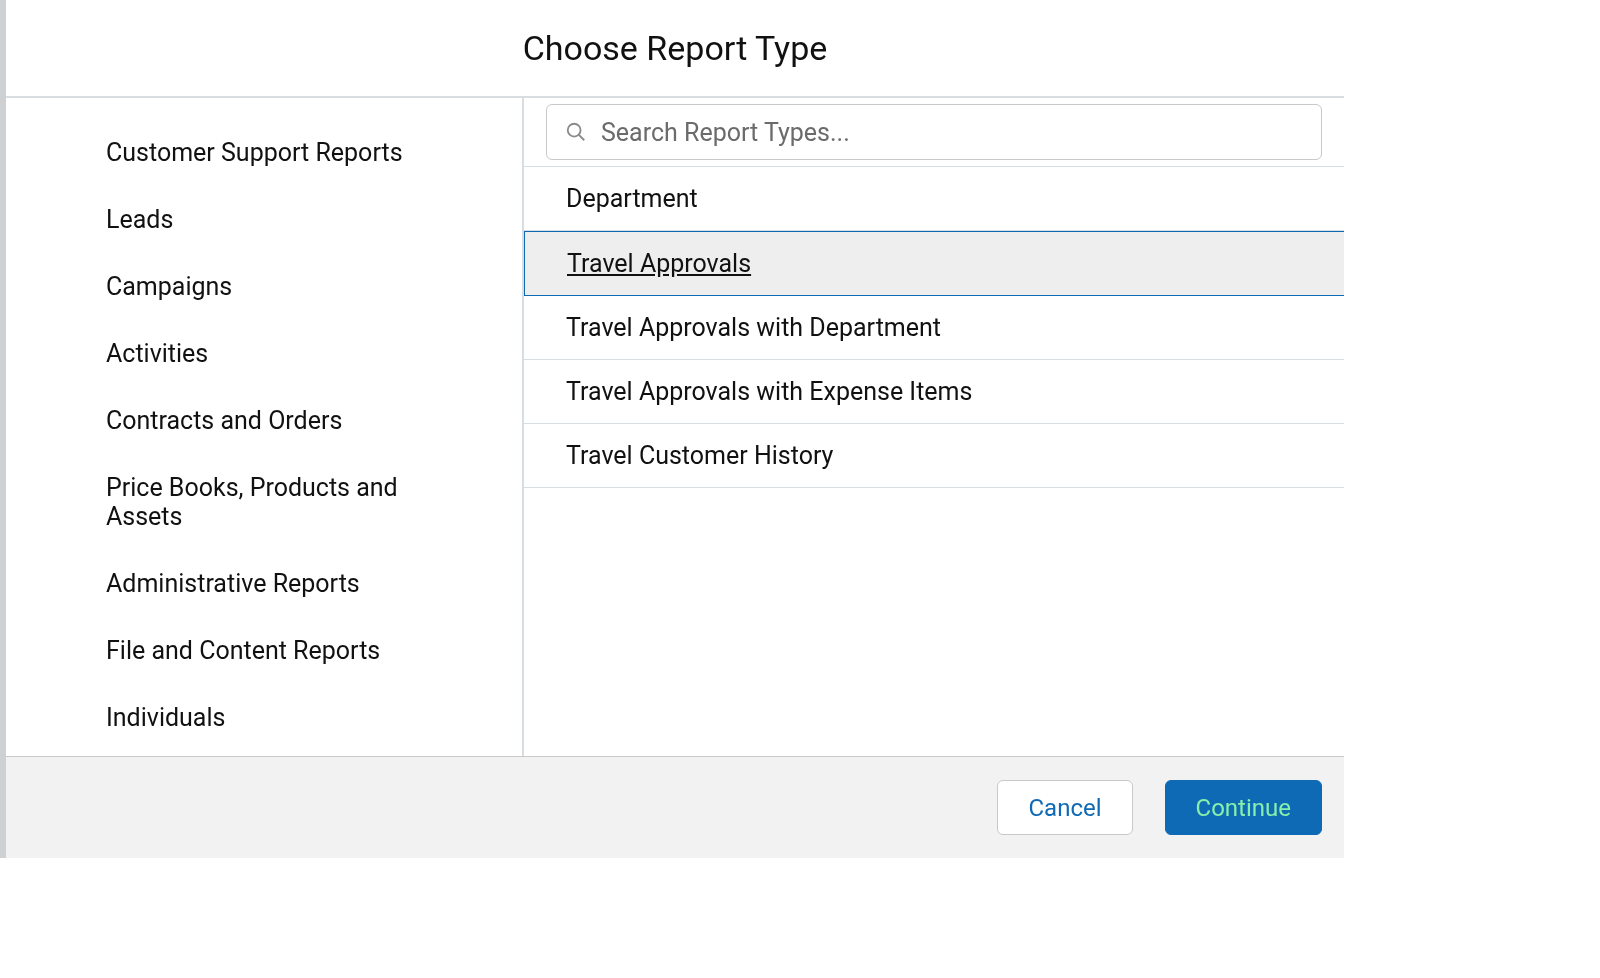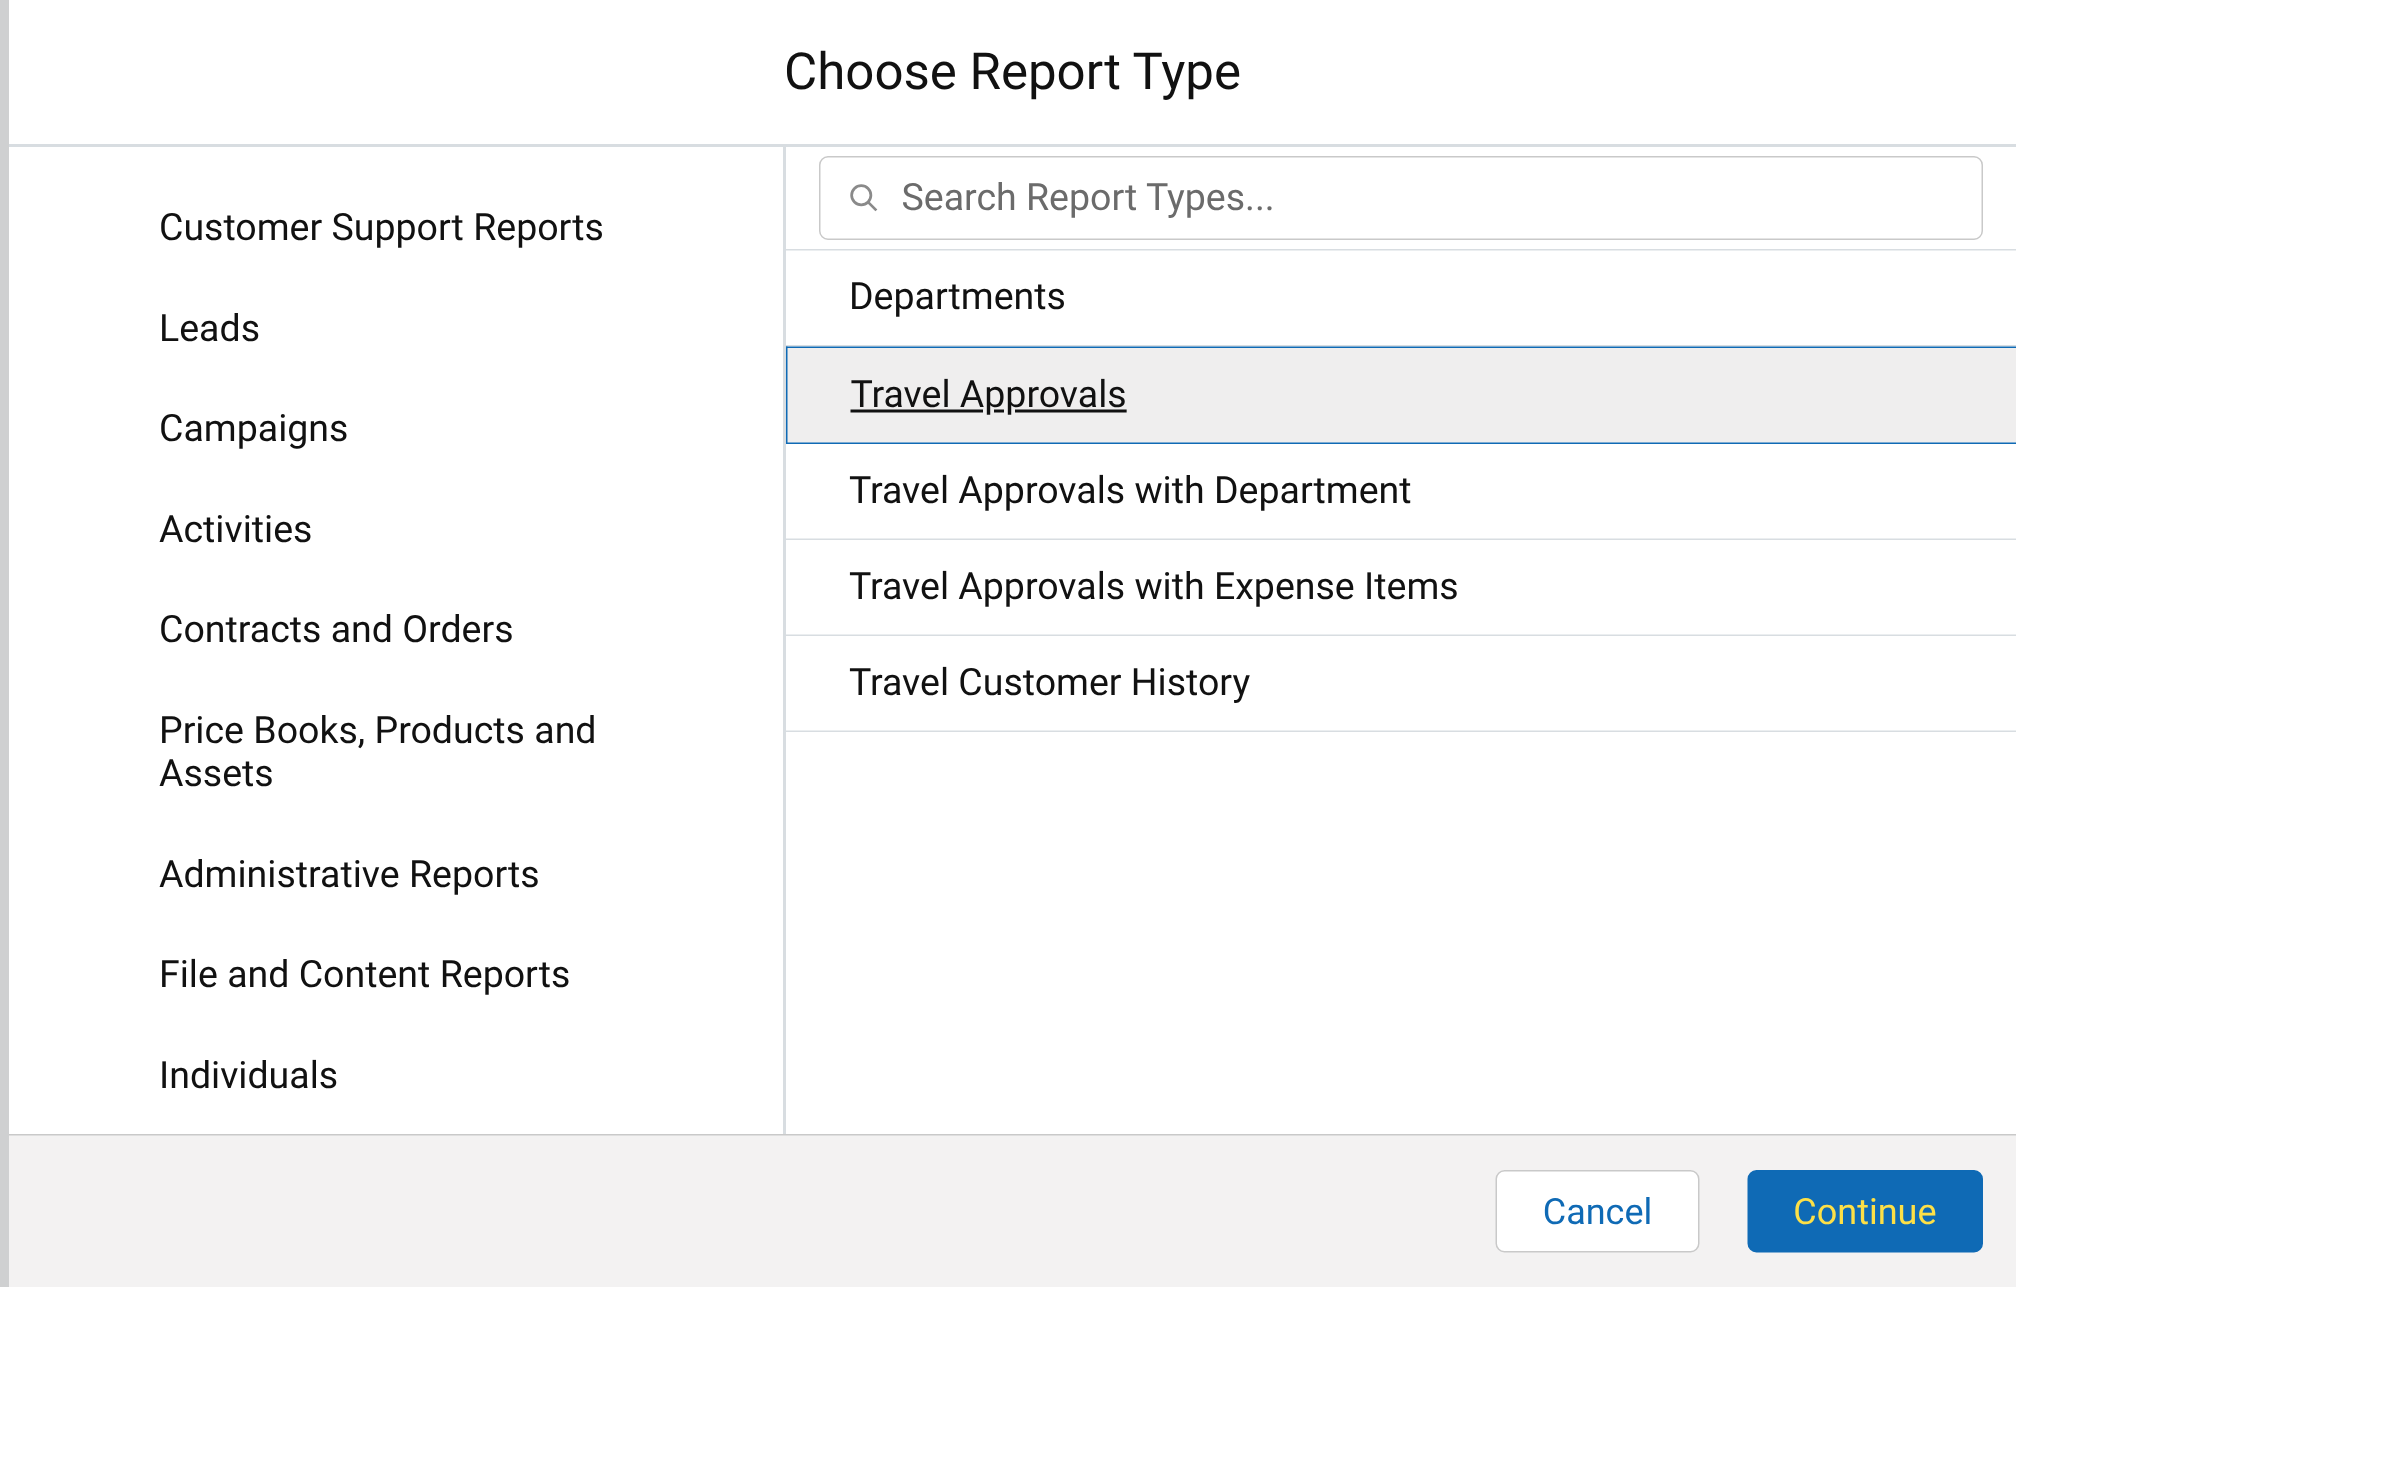--- a/index.html
+++ b/index.html
@@ -121,21 +121,21 @@
       text-align: right;
     }
     .btn-cancel {
       background: #fff;
       border: 1px solid #c9c9c9;
       color: #0f6ab5;
     }
     .btn-continue {
       background: #0f6ab5;
       border: 1px solid #0f6ab5;
-      color: #fde047;
+      color: #86efac;
     }
     .page-bg {
       width: 1344px;
       height: 978px;
       background: #fff;
     }
   </style>
 </head>
 <body>
 
@@ -161,21 +161,21 @@
         <div class="search-wrap">
           <div class="search-box">
             <svg class="search-icon" viewBox="0 0 24 24" fill="none" stroke="#8a8a8a" stroke-width="2">
               <circle cx="10" cy="10" r="7"></circle>
               <line x1="21" y1="21" x2="15" y2="15"></line>
             </svg>
             <input class="search-input" type="text" placeholder="Search Report Types..." style="">
           </div>
         </div>
         <div class="list">
-          <div class="list-item"><span class="label">Departments</span></div>
+          <div class="list-item"><span class="label">Department</span></div>
           <div class="list-item selected"><span class="label">Travel Approvals</span></div>
           <div class="list-item"><span class="label">Travel Approvals with Department</span></div>
           <div class="list-item"><span class="label">Travel Approvals with Expense Items</span></div>
           <div class="list-item"><span class="label">Travel Customer History</span></div>
         </div>
       </div>
     </div>
     <div class="modal-footer">
       <button class="btn btn-cancel">Cancel</button>
       <button class="btn btn-continue">Continue</button>

